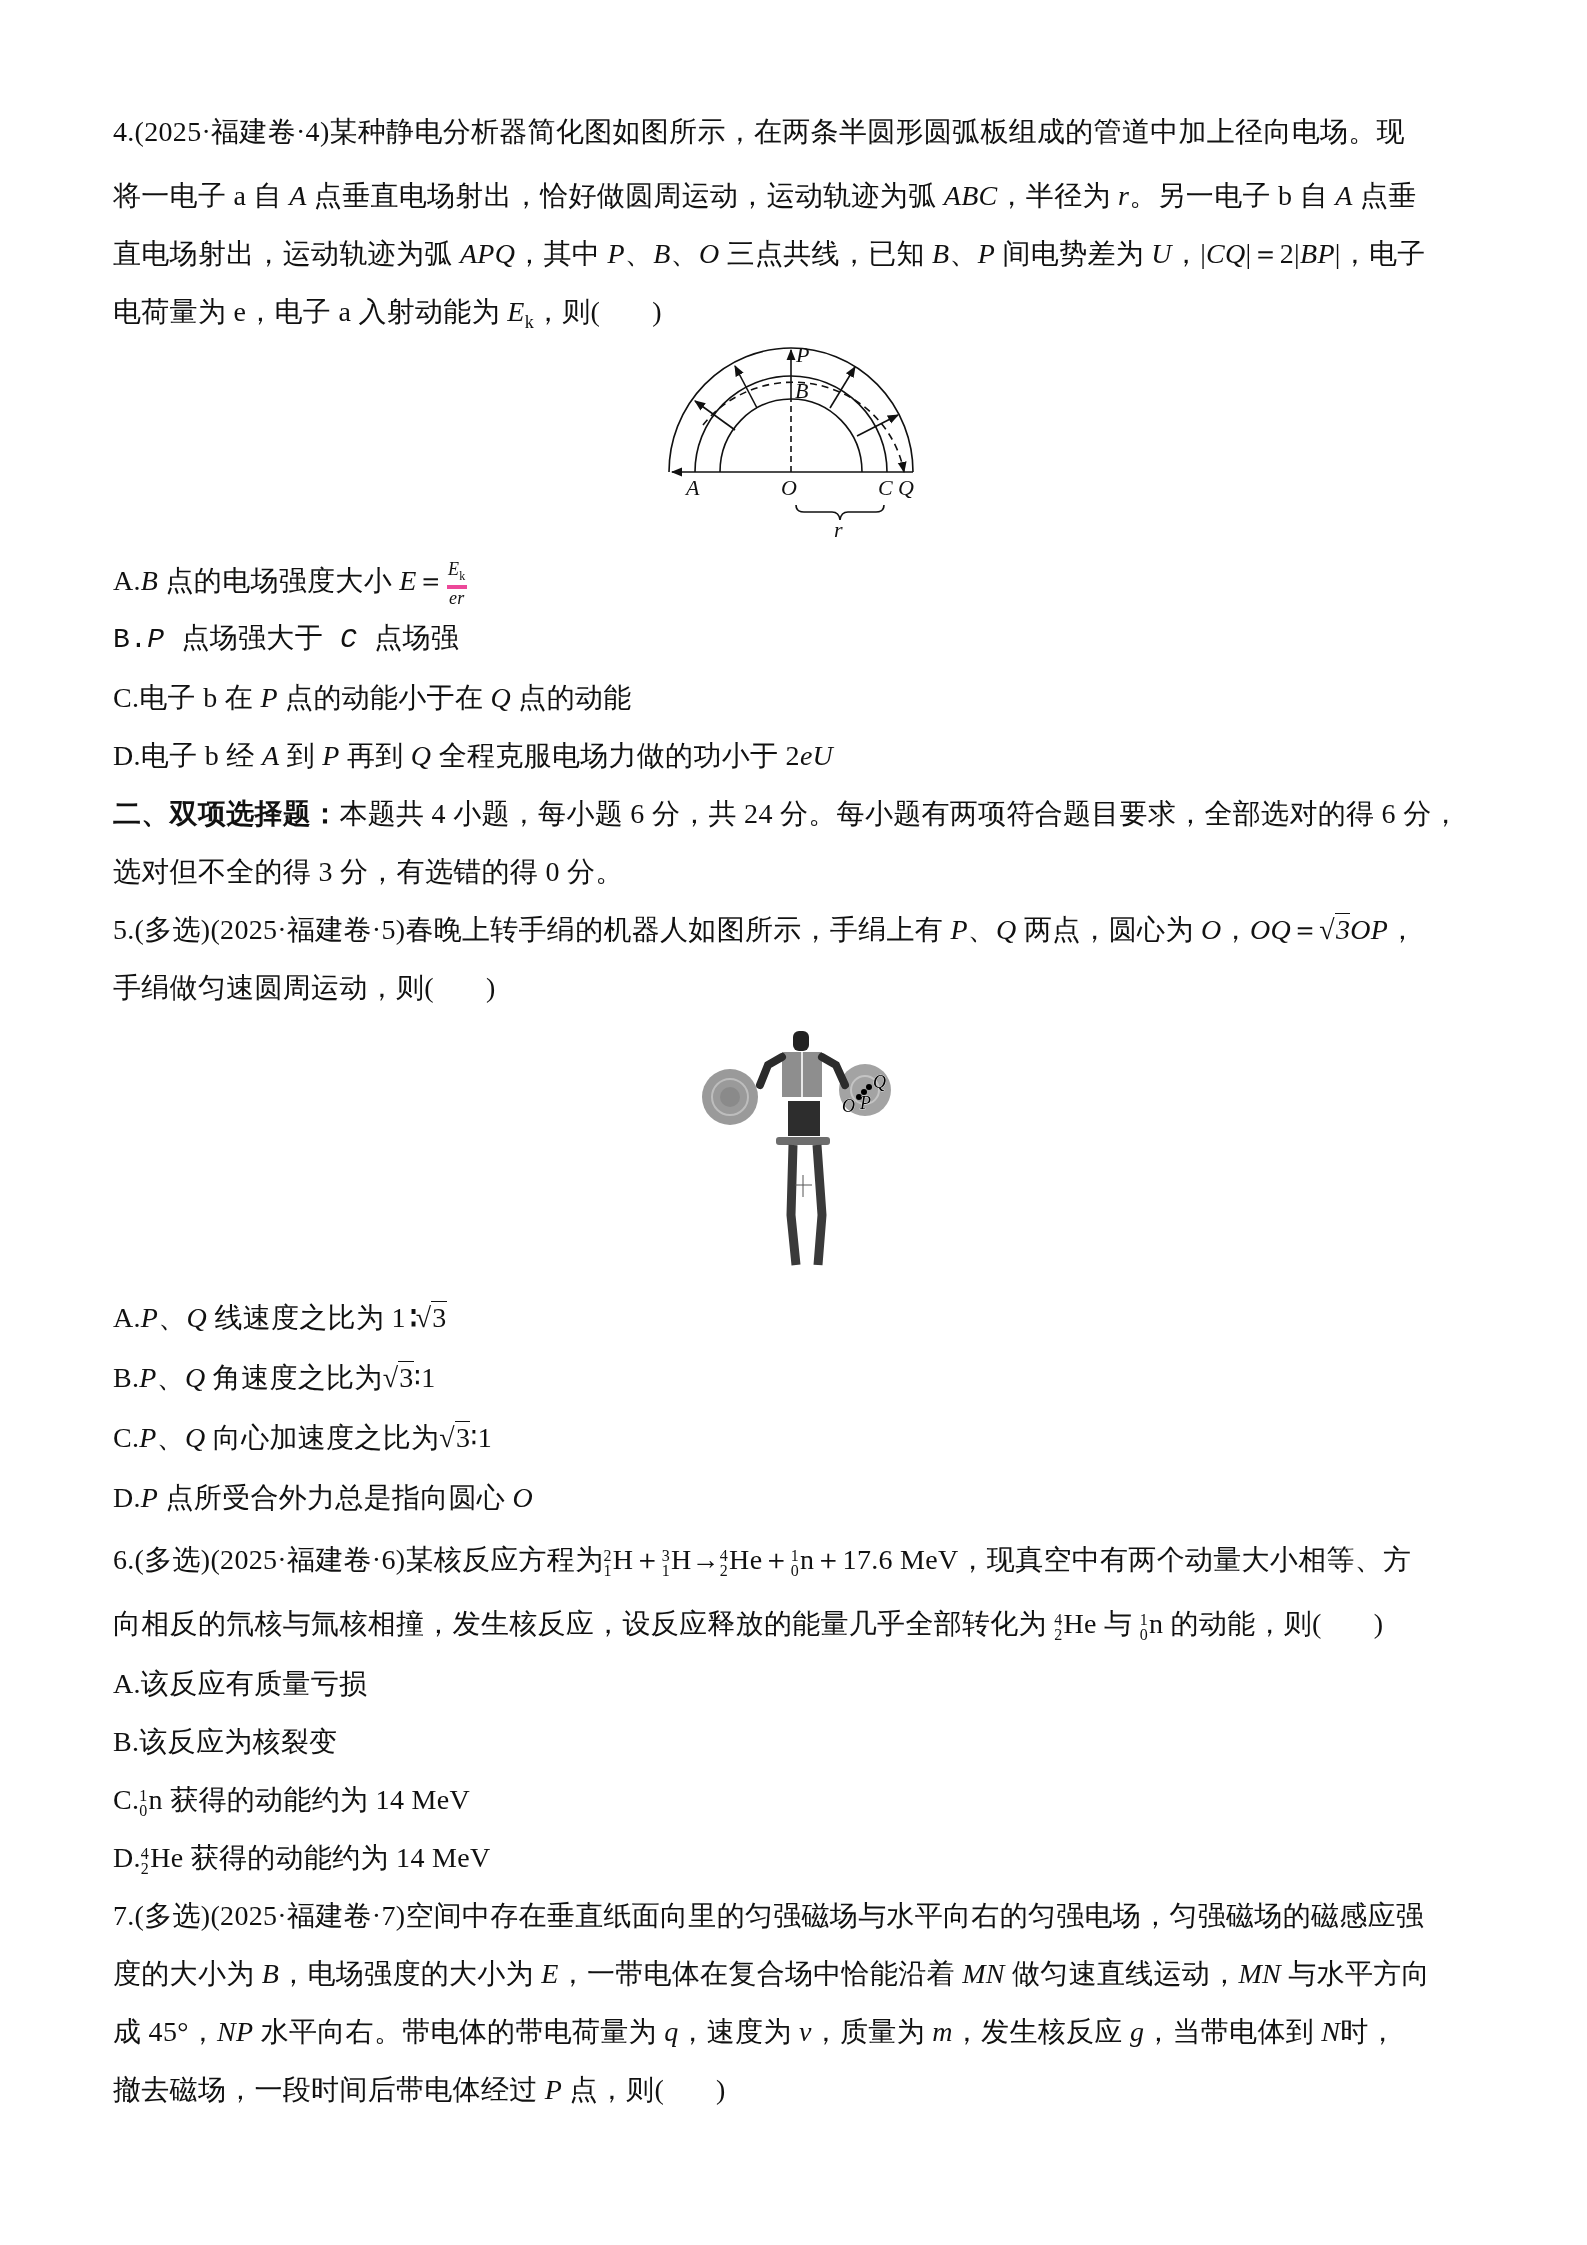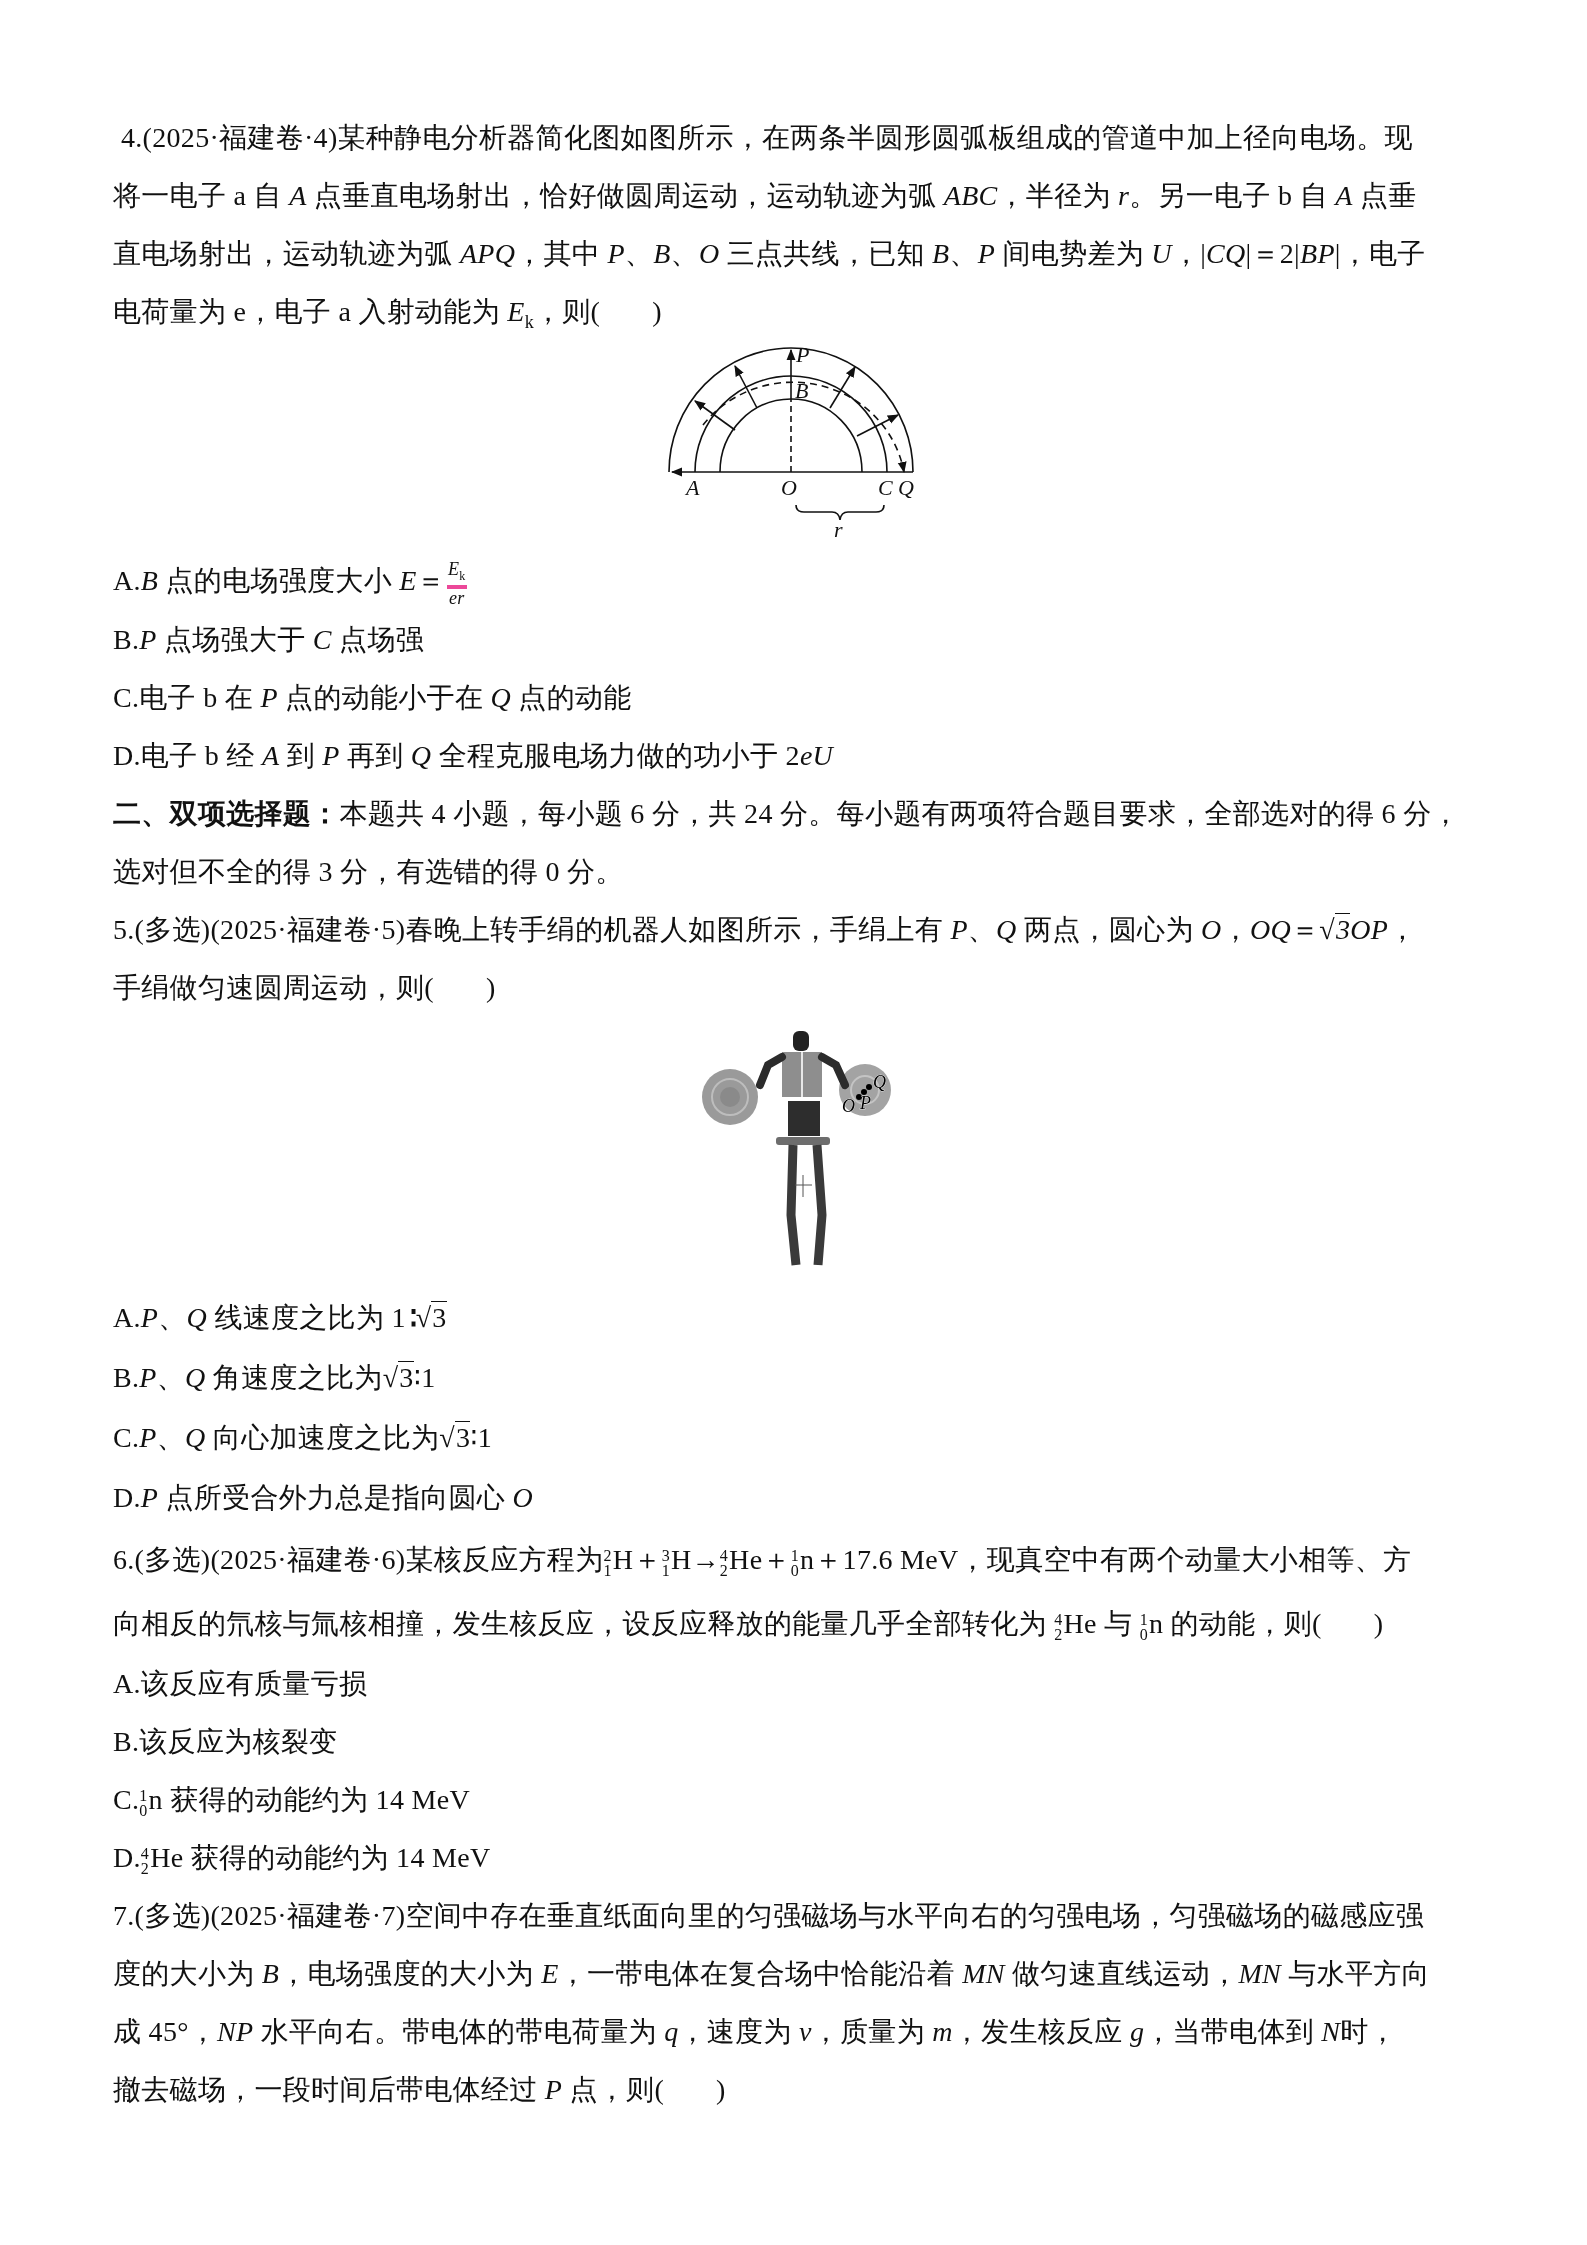--- a/index.html
+++ b/index.html
@@ -16,21 +16,21 @@
   .nuc .pre span { display: block; }
   .sqrt { display: inline-block; }
   .sqrt .rad { border-top: 1.5px solid #111; padding-left: 1px; }
   .paren-gap { display: inline-block; width: 52px; }
   .diagram { position: absolute; left: 640px; top: 330px; }
   .robot { position: absolute; left: 690px; top: 1025px; width: 210px; height: 250px; }
 </style>
 </head>
 <body>
 
-<div class="line" style="top:118px;margin-left:8px;">
+<div class="line" style="top:112px;">
   <span>4.</span><span>(2025·福建卷·4)</span><span>某种静电分析器简化图如图所示，在两条半圆形圆弧板组成的管道中加上径向电场。现</span>
 </div>
 <div class="line" style="top:176px;">
   <span>将一电子 a 自 </span><span class="i">A</span><span> 点垂直电场射出，恰好做圆周运动，运动轨迹为弧 </span><span class="i">ABC</span><span>，半径为 </span><span class="i">r</span><span>。另一电子 b 自 </span><span class="i">A</span><span> 点垂</span>
 </div>
 <div class="line" style="top:234px;">
   <span>直电场射出，运动轨迹为弧 </span><span class="i">APQ</span><span>，其中 </span><span class="i">P</span><span>、</span><span class="i">B</span><span>、</span><span class="i">O</span><span> 三点共线，已知 </span><span class="i">B</span><span>、</span><span class="i">P</span><span> 间电势差为 </span><span class="i">U</span><span>，|</span><span class="i">CQ</span><span>|＝2|</span><span class="i">BP</span><span>|，电子</span>
 </div>
 <div class="line" style="top:292px;">
   <span>电荷量为 e，电子 a 入射动能为 </span><span class="i">E</span><sub style="font-size:18px;">k</sub><span>，则(</span><span class="paren-gap"></span><span>)</span>
@@ -72,21 +72,21 @@
     <text x="898" y="495">Q</text>
     <text x="796" y="362">P</text>
     <text x="795" y="398">B</text>
     <text x="834" y="537">r</text>
   </g>
 </svg>
 
 <div class="line" style="top:560px;">
   <span>A.</span><span class="i">B</span><span> 点的电场强度大小 </span><span class="i">E</span><span>＝</span><span class="frac"><span class="num"><span class="i">E</span><sub style="font-size:12px;">k</sub></span><span class="den i">er</span></span>
 </div>
-<div class="line" style="top:620px;">
+<div class="line" style="top:620px;font-family:Liberation Mono, monospace;">
   <span>B.</span><span class="i">P</span><span> 点场强大于 </span><span class="i">C</span><span> 点场强</span>
 </div>
 <div class="line" style="top:678px;text-align:right;">
   <span>C.</span><span>电子 b 在 </span><span class="i">P</span><span> 点的动能小于在 </span><span class="i">Q</span><span> 点的动能</span>
 </div>
 <div class="line" style="top:736px;">
   <span>D.</span><span>电子 b 经 </span><span class="i">A</span><span> 到 </span><span class="i">P</span><span> 再到 </span><span class="i">Q</span><span> 全程克服电场力做的功小于 2</span><span class="i">eU</span>
 </div>
 
 <div class="line" style="top:794px;">

